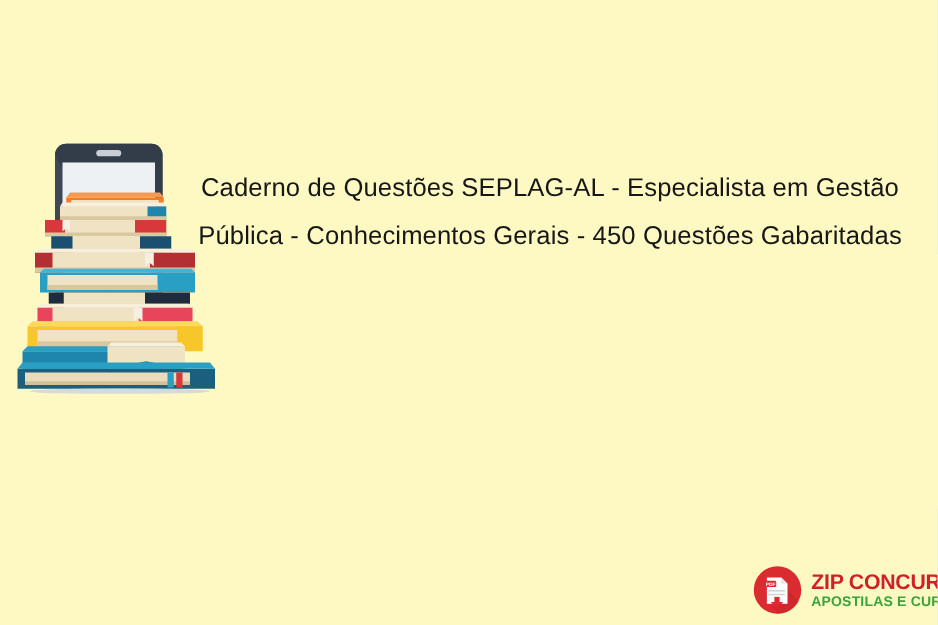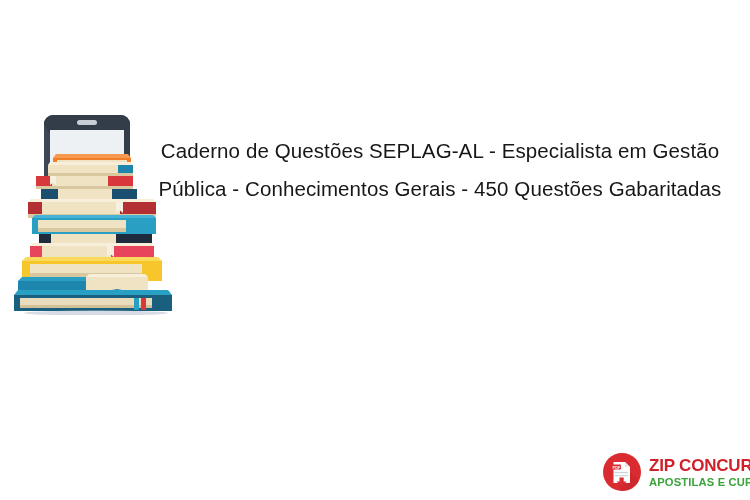--- a/index.html
+++ b/index.html
@@ -14,21 +14,21 @@
     font-family: "Liberation Sans", sans-serif;
     background: #dce2e9;
     position: relative;
   }
 
   #banner {
     position: absolute;
     inset: 0;
     width: 750px;
     height: 500px;
-    background: #ffffff;
+    background: #fef9c3;
   }
 
   
   #illustration {
     position: absolute;
     left: 8px;
     top: 110px;
     width: 170px;
     height: 205px;
   }

